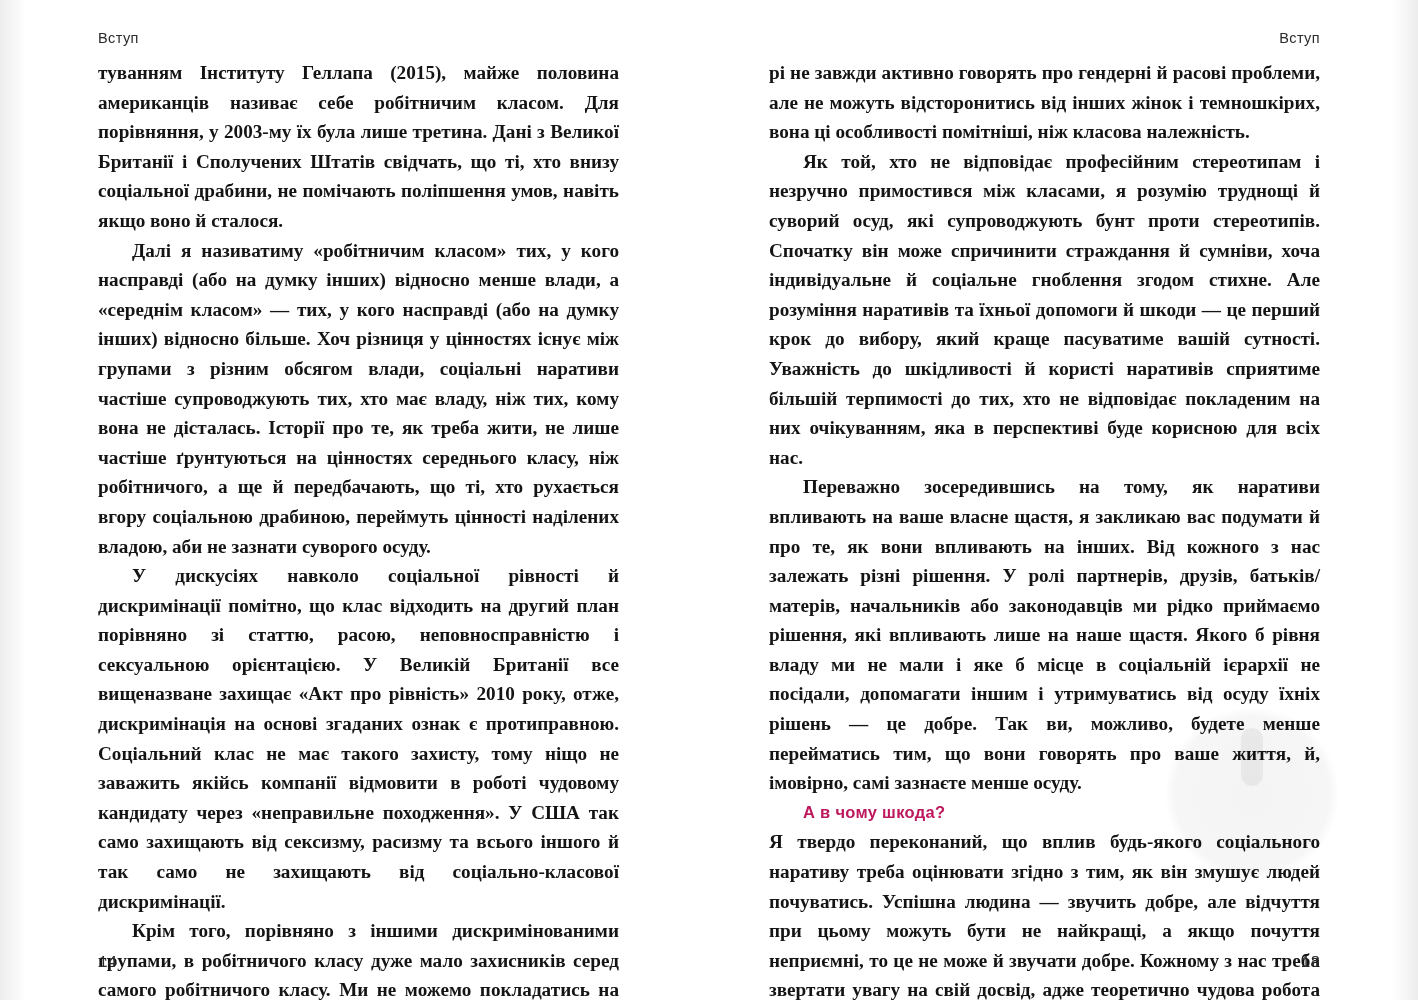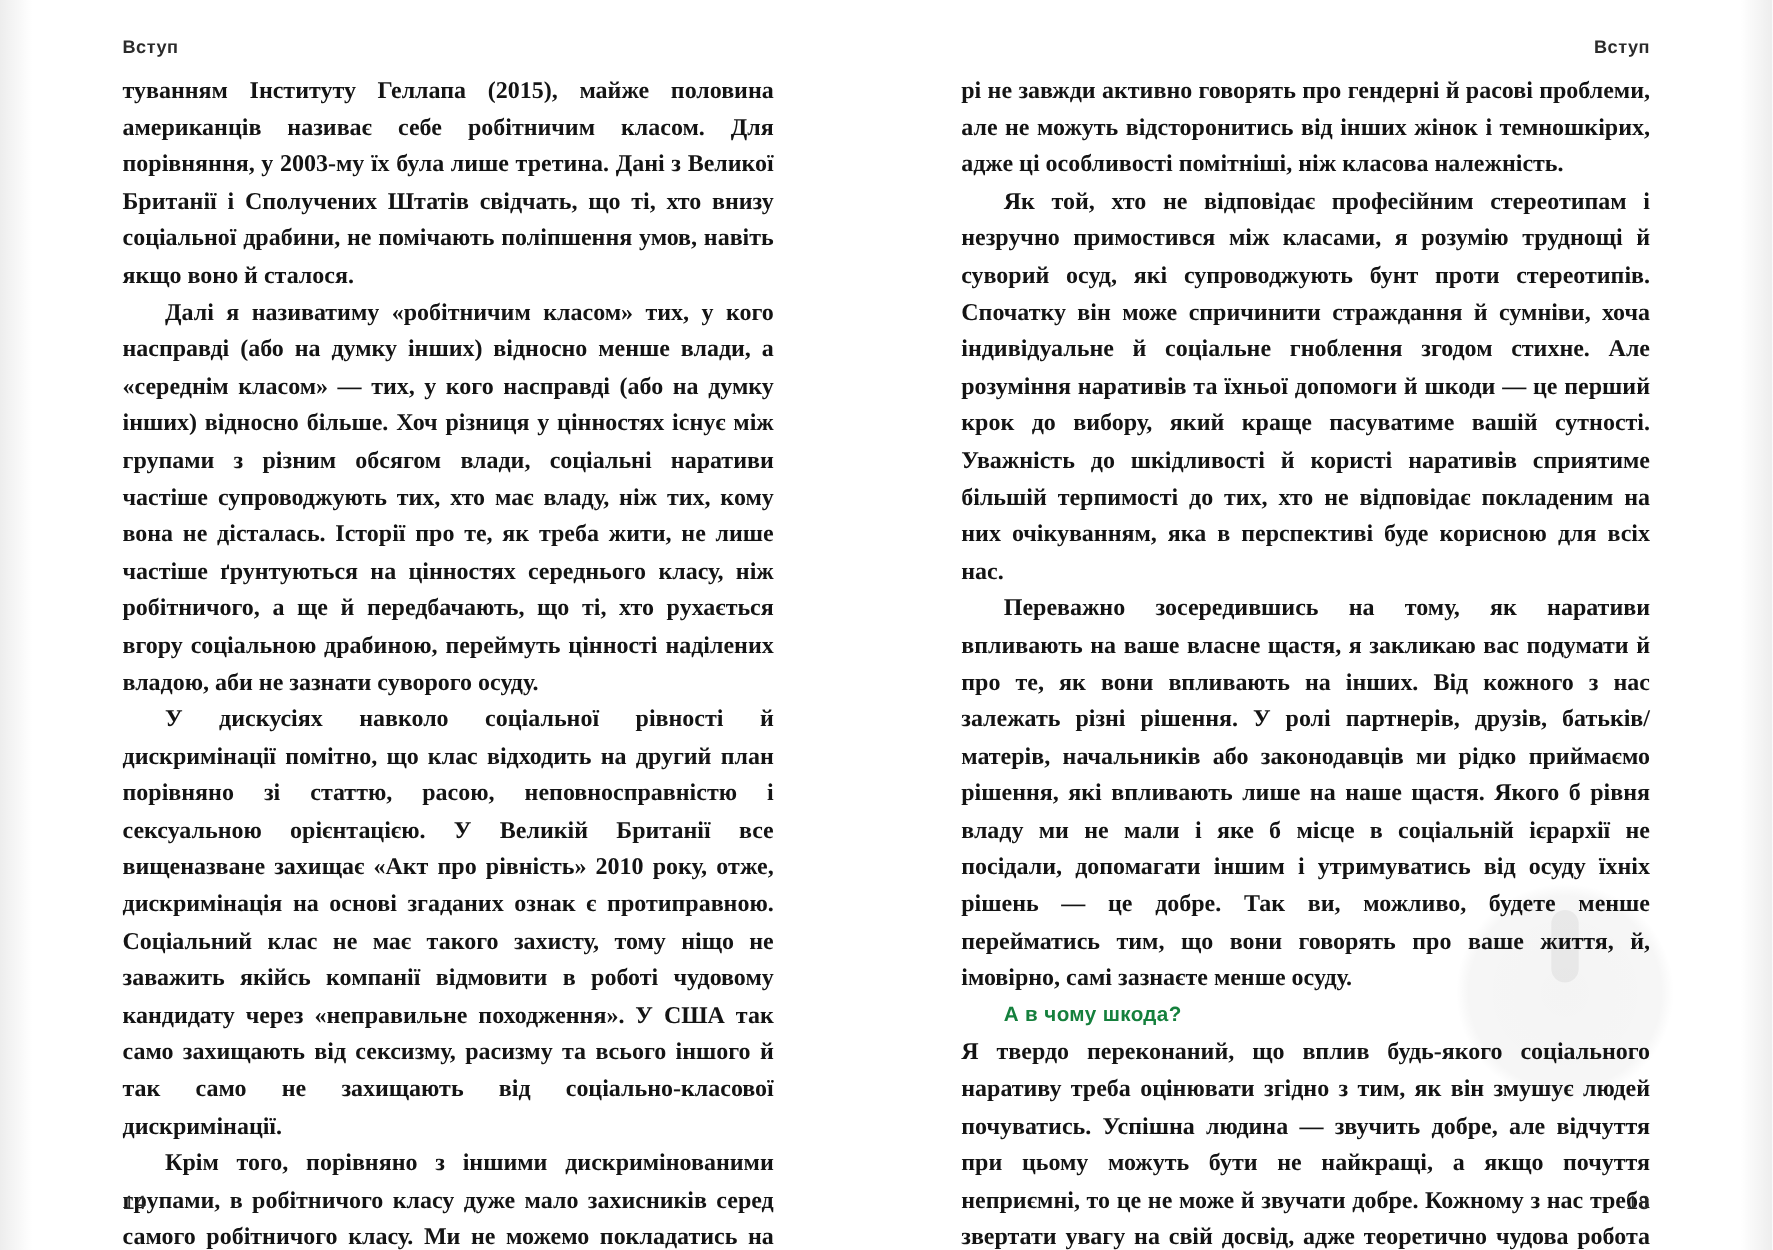--- a/index.html
+++ b/index.html
@@ -38,21 +38,20 @@
     padding: 18px 98px 0 60px;
   }
 
   .running-head {
     font-family: "Liberation Sans", sans-serif;
     font-size: 14.5px;
     letter-spacing: 0.4px;
     color: #2b2b2b;
     height: 40px;
     line-height: 40px;
-    font-weight: bold;
   }
   .running-head.right {
     text-align: right;
   }
 
   .body-col {
     font-size: 19.2px;
     line-height: 29.6px;
     text-align: justify;
     text-justify: inter-word;
@@ -69,21 +68,21 @@
     text-indent: 0;
   }
 
   .subhead {
     font-family: "Liberation Sans", sans-serif;
     font-size: 16.5px;
     font-weight: 700;
     letter-spacing: 0.3px;
     margin: 34px 0 16px 34px;
     text-indent: 0;
-    color: #15803d;
+    color: #be185d;
   }
 
   .folio {
     position: absolute;
     bottom: 28px;
     font-family: Liberation Mono, monospace;
     font-size: 16px;
     color: #2b2b2b;
   }
   .folio-left {
@@ -158,21 +157,21 @@
       <p>Крім того, порівняно з іншими дискримінованими групами, в робітничого класу дуже мало захисників серед самого робітничого класу. Ми не можемо покладатись на успішних представників робітничого класу, адже вони мають прикидатися середнім, щоб вижити. Тому в багатьох царинах просто не існує внутрішніх прикладів для наслідування. Більше того, багато успішних вихідців із робітничого класу, досягнувши певного рівня успіху, будуть географічно і психологічно відстороню­ватися від людей, серед яких виросли. Успішні жінки й темношкі-</p>
     </div>
 
     <div class="folio folio-left">14</div>
   </div>
 
   <div class="page page-right">
     <div class="running-head right">Вступ</div>
 
     <div class="body-col">
-      <p class="first">рі не завжди активно говорять про гендерні й расові проблеми, але не можуть відсторонитись від інших жінок і темношкірих, адже ці особливості помітніші, ніж класова належність.</p>
+      <p class="first">рі не завжди активно говорять про гендерні й расові проблеми, але не можуть відсторонитись від інших жінок і темношкірих, вона ці особливості помітніші, ніж класова належність.</p>
       <p>Як той, хто не відповідає професійним стереотипам і незручно примостився між класами, я розумію труднощі й суворий осуд, які супроводжують бунт проти стереотипів. Спочатку він може спричинити страждання й сумніви, хоча індивідуальне й соціальне гноблення згодом стихне. Але розуміння наративів та їхньої допомоги й шкоди — це перший крок до вибору, який краще пасуватиме вашій сутності. Уважність до шкідливості й користі наративів сприятиме більшій терпимості до тих, хто не відповідає покладеним на них очікуванням, яка в перспективі буде корисною для всіх нас.</p>
       <p>Переважно зосередившись на тому, як наративи впливають на ваше власне щастя, я закликаю вас подумати й про те, як вони впливають на інших. Від кожного з нас залежать різні рішення. У ролі партнерів, друзів, батьків/матерів, начальників або законодавців ми рідко приймаємо рішення, які впливають лише на наше щастя. Якого б рівня владу ми не мали і яке б місце в соціальній ієрархії не посідали, допомагати іншим і утримуватись від осуду їхніх рішень — це добре. Так ви, можливо, будете менше перейматись тим, що вони говорять про ваше життя, й, імовірно, самі зазнаєте менше осуду.</p>
 
       <p class="subhead">А в чому шкода?</p>
 
       <p class="first">Я твердо переконаний, що вплив будь-якого соціального наративу треба оцінювати згідно з тим, як він змушує людей почуватись. Успішна людина — звучить добре, але відчуття при цьому можуть бути не найкращі, а якщо почуття неприємні, то це не може й звучати добре. Кожному з нас треба звертати увагу на свій досвід, адже теоретично чудова робота — це недостатня компенсація за реальні нещастя на цій роботі. Щоб бути щасливими й не шкодити іншим, треба більше зважати на особистий</p>
     </div>
 
     <div class="watermark"></div>
 

